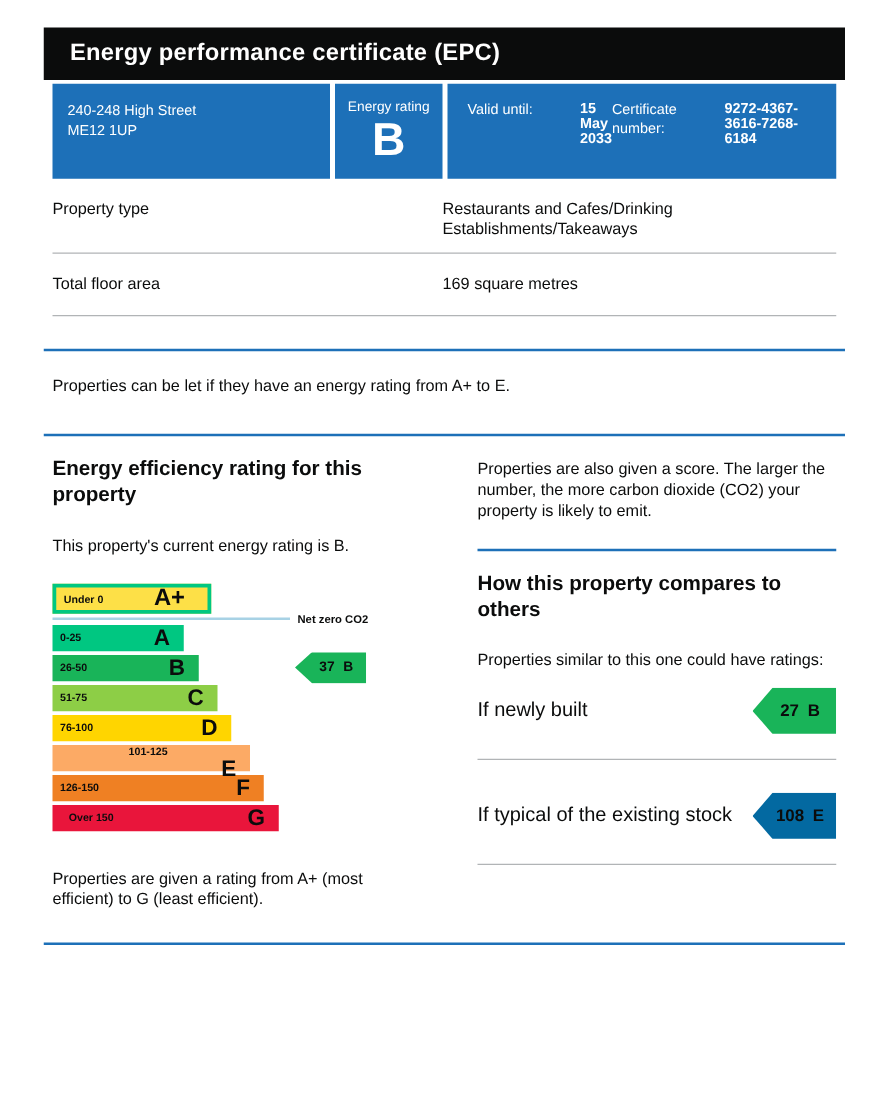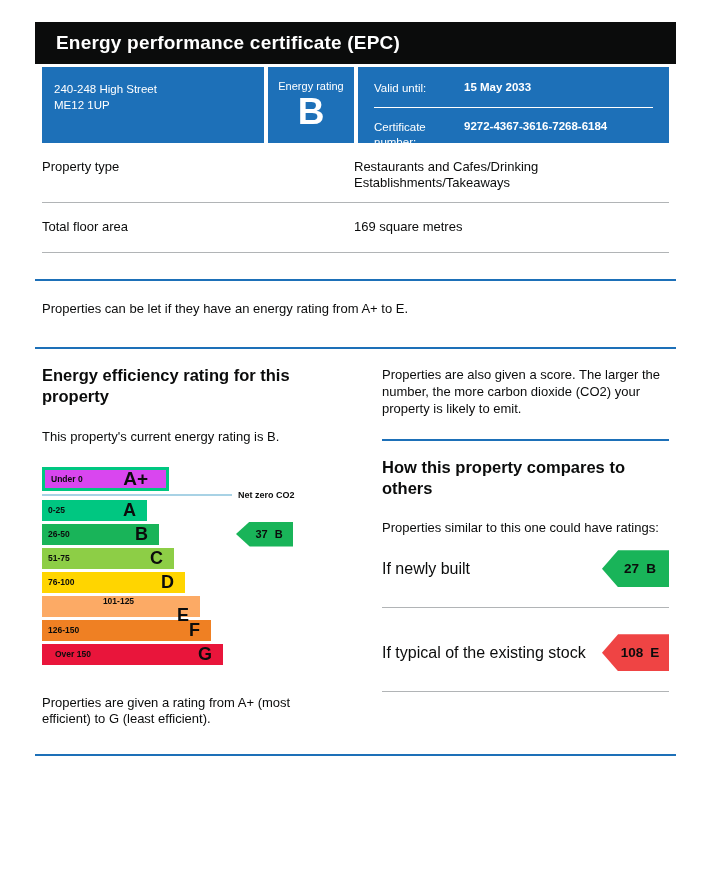--- a/index.html
+++ b/index.html
@@ -15,21 +15,21 @@
   .masthead { background: #0b0c0c; height: 42px; display: flex; align-items: center; padding: 0 21px; }
   .masthead h1 { color: #fff; font-size: 19px; font-weight: bold; letter-spacing: .2px; }
 
   
   .summary-panel { margin: 3px 7px 0; display: flex; gap: 4px; height: 76px; }
   .summary-panel > div { background: var(--brand, #1d70b8); color: #fff; }
   .summary-address { width: 222px; padding: 14px 12px; font-size: 11.5px; line-height: 1.4; }
   .summary-rating { width: 86px; text-align: center; padding-top: 13px; }
   .summary-rating .rating-label { font-size: 11px; display: block; }
   .summary-rating .rating-letter { font-size: 37px; font-weight: bold; line-height: 1.1; display: block; }
-  .summary-meta { flex: 1; padding: 14px 16px 10px; font-size: 11.5px; display: flex; flex-direction: column; }
+  .summary-meta { flex: 1; padding: 14px 16px 10px; font-size: 11.5px; display: flex; flex-direction: row; }
   .meta-row { display: flex; }
   .meta-label { width: 90px; flex: none; line-height: 1.3; }
   .meta-value { font-weight: bold; }
   .meta-divider { border: none; border-top: 1px solid #fff; margin: 11px 0 12px; }
 
   
   .details { margin: 0 7px; }
   .detail-row { display: flex; padding: 16px 0 10px; border-bottom: 1px solid var(--rule-gray, #b1b4b6); font-size: 13px; line-height: 1.25; min-height: 50px; }
   .detail-label { width: 312px; flex: none; }
   .detail-value { flex: 1; padding-right: 20px; }
@@ -129,21 +129,21 @@
 
   <hr class="rule-blue">
 
   <div class="columns">
 
     <div class="col-left">
       <h2>Energy efficiency rating for this property</h2>
       <p class="current-note">This property's current energy rating is B.</p>
 
       <div class="epc-chart">
-        <div class="band-aplus" style="border-color: rgb(0, 199, 129); width: 127px; background-color: #d946ef; gap: 20px;">
+        <div class="band-aplus" style="border-color: rgb(0, 199, 129); width: 127px; background-color: #fde047; gap: 20px;">
           <span class="range">Under 0</span>
           <span class="letter">A+</span>
         </div>
         <div class="netzero">
           <span class="nz-line"></span>
           <span class="nz-label">Net zero CO2</span>
         </div>
         <div class="bands">
 
             <div class="epc-band" style="background-color: rgb(0, 199, 129); width: 105px;">
@@ -201,21 +201,21 @@
             <span class="compare-label">If newly built</span>
             <span class="arrow-tag compare-arrow" style="background-color: rgb(25, 180, 89);">
               <span>27</span>
               <span>B</span>
             </span>
           </div>
           <hr class="rule-gray compare-rule">
 
           <div class="compare-row">
             <span class="compare-label">If typical of the existing stock</span>
-            <span class="arrow-tag compare-arrow" style="background-color: #ef4444;">
+            <span class="arrow-tag compare-arrow" style="background-color: #0369a1;">
               <span>108</span>
               <span>E</span>
             </span>
           </div>
           <hr class="rule-gray compare-rule">
         </div>
     </div>
   </div>
 
   <hr class="rule-blue full">

